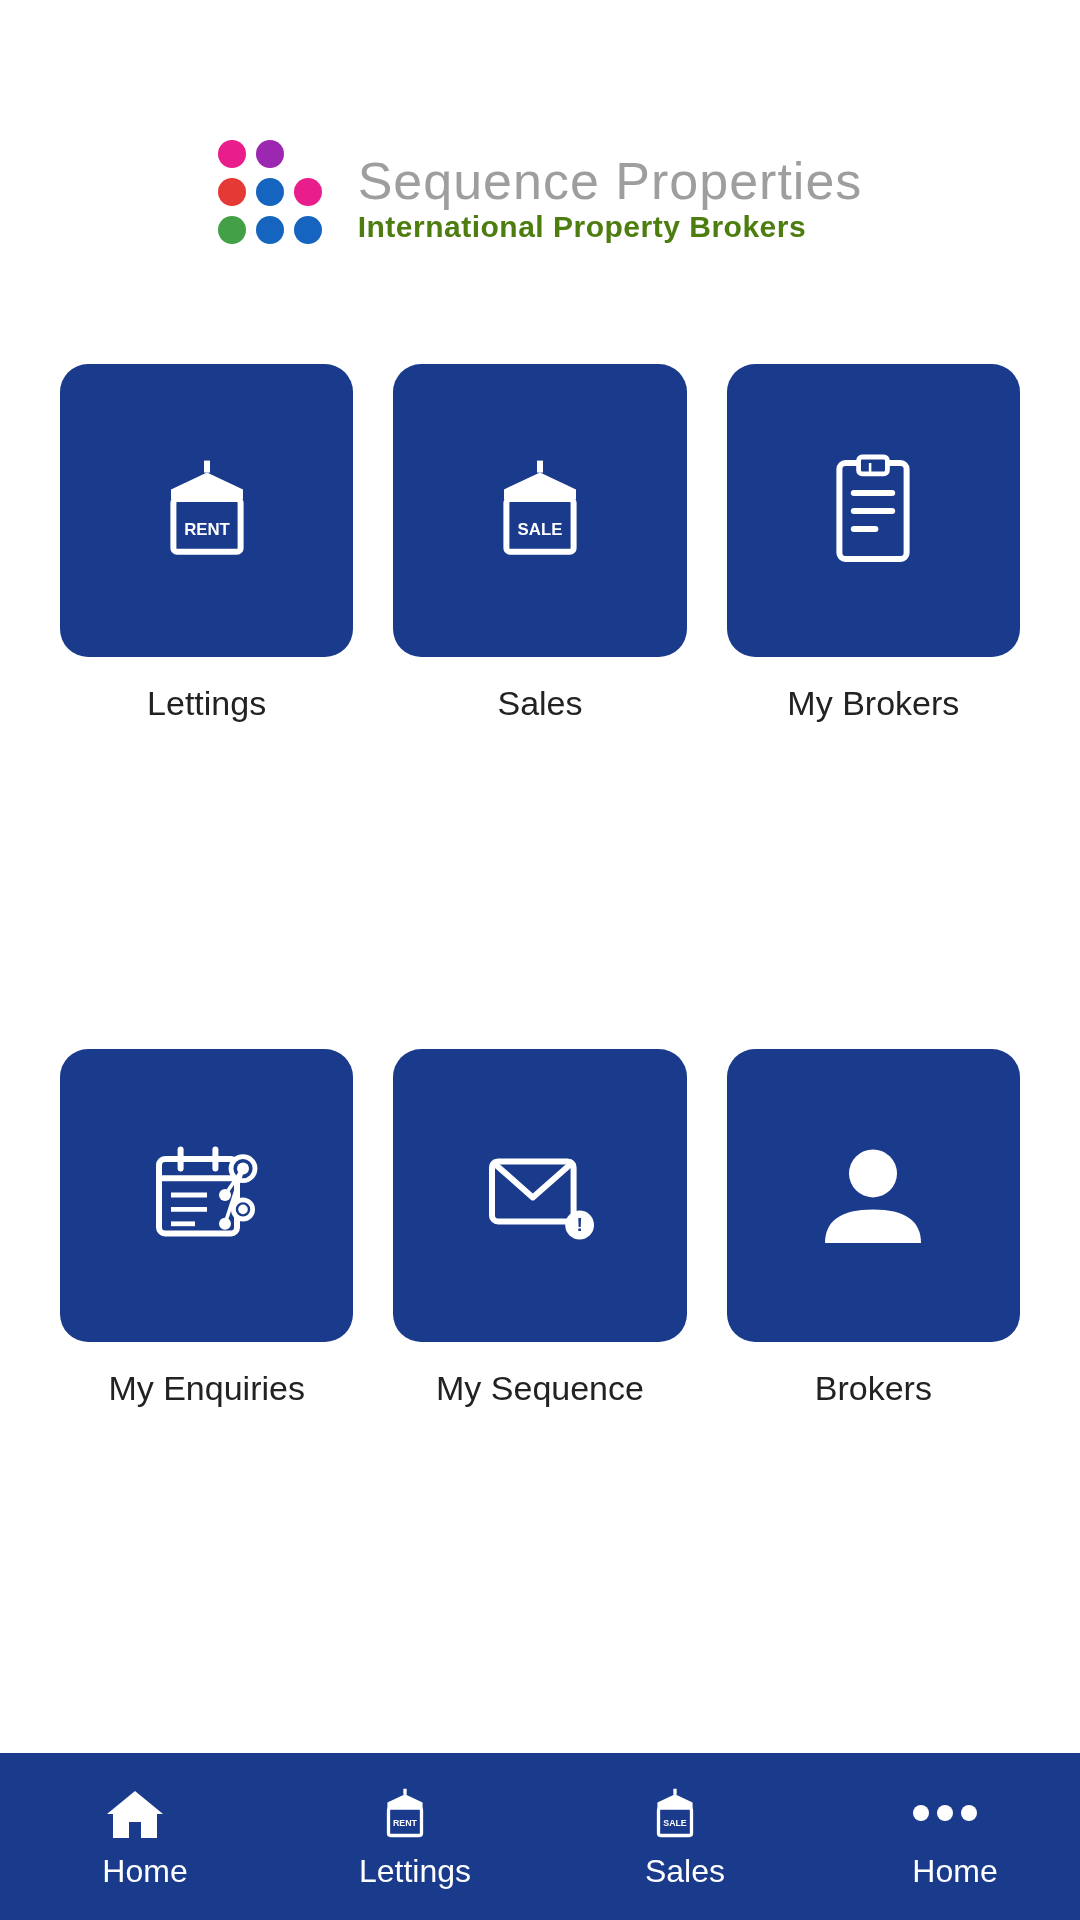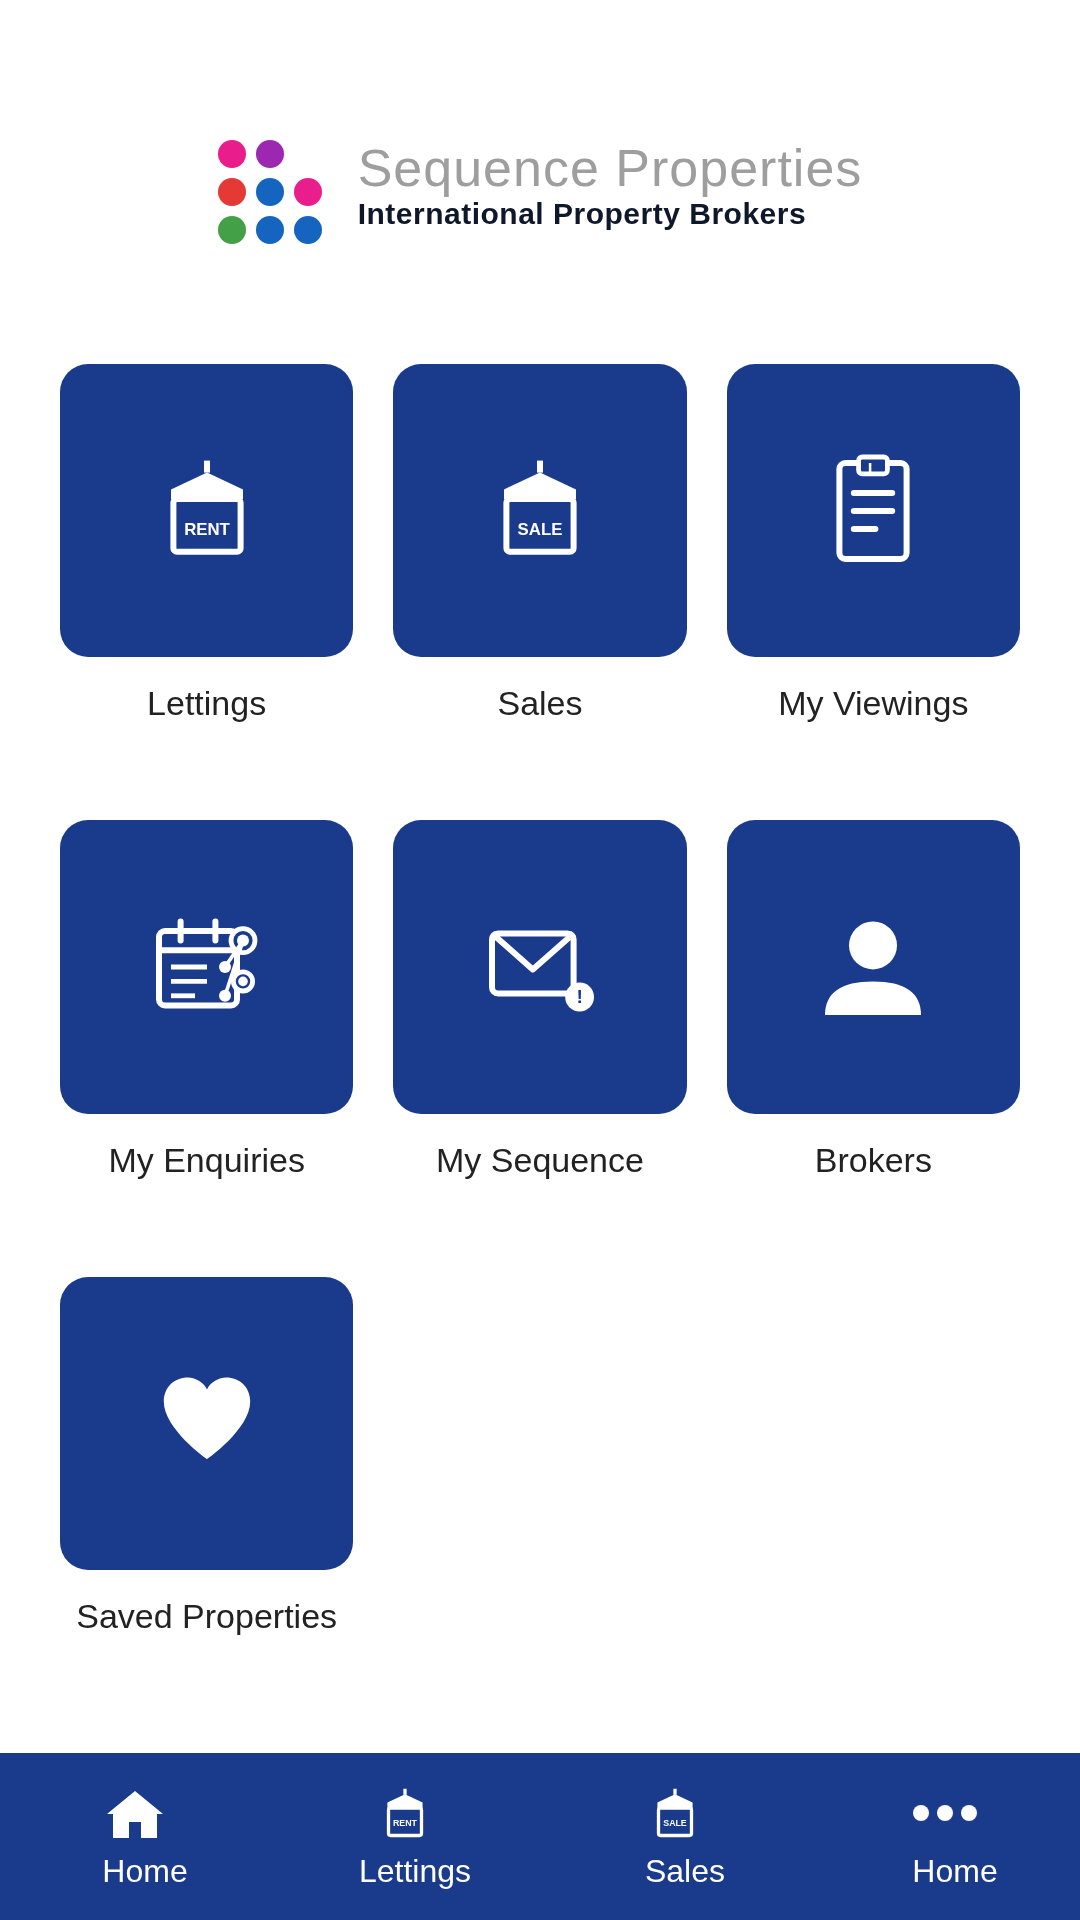--- a/index.html
+++ b/index.html
@@ -24,21 +24,21 @@
     .logo-section {
       width: 100%;
       display: flex;
       justify-content: center;
       align-items: center;
       padding: 140px 0 80px 0;
     }
 
     .logo-container {
       display: flex;
-      align-items: flex-start;
+      align-items: flex-end;
       gap: 36px;
     }
 
     .logo-dots {
       display: grid;
       grid-template-columns: repeat(3, 28px);
       grid-template-rows: repeat(3, 28px);
       gap: 10px;
     }
 
@@ -67,21 +67,21 @@
       font-size: 52px;
       font-weight: 300;
       color: #9e9e9e;
       letter-spacing: 1px;
       line-height: 1.1;
     }
 
     .logo-subtitle {
       font-size: 30px;
       font-weight: 600;
-      color: #0f172a;
+      color: #4d7c0f;
       letter-spacing: 0.5px;
     }
 
     
     .grid-section {
       width: 100%;
       padding: 40px 60px 60px 60px;
       display: grid;
       grid-template-columns: repeat(3, 1fr);
       gap: 40px;
@@ -219,21 +219,21 @@
     <div class="grid-tile">
       <svg class="icon-svg" viewBox="0 0 100 100" xmlns="http://www.w3.org/2000/svg">
         <rect x="22" y="10" width="56" height="80" rx="5" fill="none" stroke="white" stroke-width="5"></rect>
         <line x1="34" y1="35" x2="66" y2="35" stroke="white" stroke-width="5" stroke-linecap="round"></line>
         <line x1="34" y1="50" x2="66" y2="50" stroke="white" stroke-width="5" stroke-linecap="round"></line>
         <line x1="34" y1="65" x2="52" y2="65" stroke="white" stroke-width="5" stroke-linecap="round"></line>
         <rect x="38" y="5" width="24" height="14" rx="3" fill="#1a3a8c" stroke="white" stroke-width="4"></rect>
         <text x="50" y="20" text-anchor="middle" font-size="14" font-weight="bold" fill="white" font-family="Arial">L</text>
       </svg>
     </div>
-    <span class="grid-label">My Viewings</span>
+    <span class="grid-label">My Brokers</span>
   </div>
 
   <div class="grid-item">
     <div class="grid-tile">
       <svg class="icon-svg" viewBox="0 0 100 100" xmlns="http://www.w3.org/2000/svg">
         <rect x="10" y="20" width="65" height="62" rx="5" fill="none" stroke="white" stroke-width="5"></rect>
         <line x1="10" y1="36" x2="75" y2="36" stroke="white" stroke-width="5"></line>
         <line x1="28" y1="12" x2="28" y2="28" stroke="white" stroke-width="5" stroke-linecap="round"></line>
         <line x1="57" y1="12" x2="57" y2="28" stroke="white" stroke-width="5" stroke-linecap="round"></line>
         <line x1="20" y1="50" x2="50" y2="50" stroke="white" stroke-width="4"></line>
@@ -268,28 +268,20 @@
   <div class="grid-item">
     <div class="grid-tile">
       <svg class="icon-svg" viewBox="0 0 100 100" xmlns="http://www.w3.org/2000/svg">
         <circle cx="50" cy="32" r="20" fill="white"></circle>
         <path d="M10 90 Q10 62 50 62 Q90 62 90 90" fill="white"></path>
       </svg>
     </div>
     <span class="grid-label">Brokers</span>
   </div>
 
-  <div class="grid-item">
-    <div class="grid-tile">
-      <svg class="icon-svg" viewBox="0 0 100 100" xmlns="http://www.w3.org/2000/svg">
-        <path d="M50 80 C50 80 14 55 14 32 C14 20 23 12 34 12 C41 12 48 17 50 22 C52 17 59 12 66 12 C77 12 86 20 86 32 C86 55 50 80 50 80Z" fill="white"></path>
-      </svg>
-    </div>
-    <span class="grid-label">Saved Properties</span>
-  </div>
 
 </div>
 
 <div class="nav-spacer"></div>
 
 <div class="bottom-nav">
 
   <div class="nav-item">
     <div class="nav-icon">
       <svg width="60" height="55" viewBox="0 0 60 55" fill="white" xmlns="http://www.w3.org/2000/svg">

